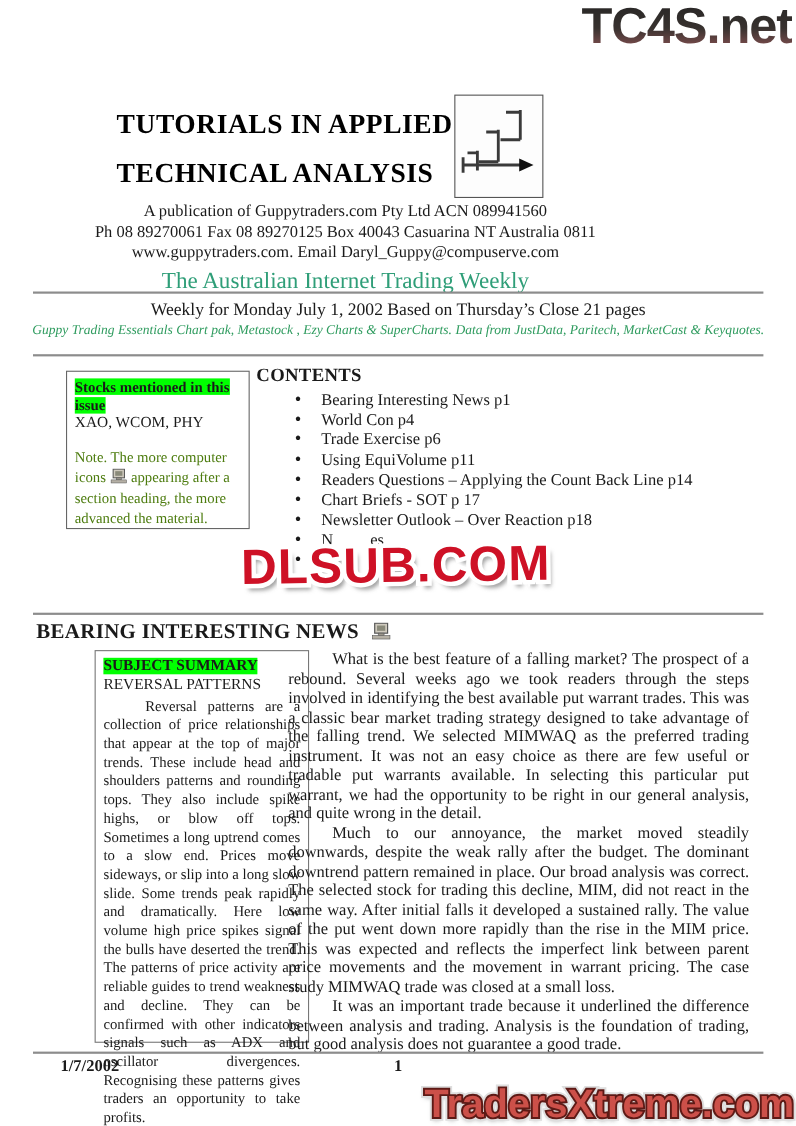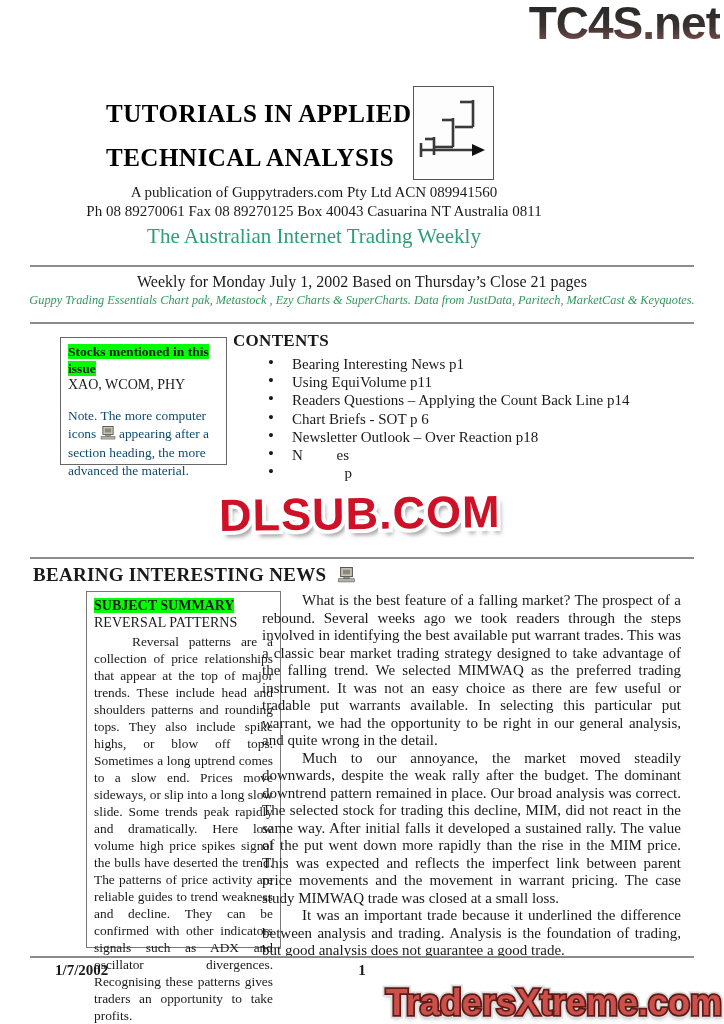--- a/index.html
+++ b/index.html
@@ -28,27 +28,27 @@
   .pub-block{position:absolute;left:0;top:183px;width:628px;text-align:center;}
   .pub-line{font-size:15px;line-height:19px;}
   .tagline{font-size:21px;color:#2f9e78;margin-top:3px;}
   .rule{position:absolute;left:30px;width:664px;height:2px;background:#8c8c8c;}
   .issue-block{position:absolute;left:0;top:272px;width:724px;text-align:center;}
   .weekly{font-size:16px;line-height:19px;}
   .contrib{font-size:15px;font-style:italic;line-height:18px;}
   .tools{font-size:12.3px;font-style:italic;color:#2e9b5e;line-height:16px;margin-top:1px;}
   
   .stocks-box{
-    position:absolute;left:60px;top:337px;width:167px;height:128px;
+    position:absolute;left:60px;top:337px;width:167px;height:144px;
     border:1px solid #666;box-sizing:border-box;padding:5px 7px;
   }
   .hl{background:#00ff00;}
   .stocks-head{font-weight:bold;font-size:13.5px;line-height:17px;}
   .stocks-list{font-size:14px;}
-  .stocks-note{color:#0c4a6e;font-size:13.4px;line-height:17.5px;margin-top:14px;}
+  .stocks-note{color:#4d7c0f;font-size:13.4px;line-height:17.5px;margin-top:14px;}
   
   .contents{position:absolute;left:233px;top:331px;width:440px;}
   .contents-head{font-weight:bold;font-size:17px;letter-spacing:0.3px;}
   .contents ul{list-style:none;margin:4px 0 0 35px;padding:0;}
   .contents li{position:relative;padding-left:24px;font-size:15px;line-height:18.2px;}
   .contents li::before{content:"\2022";position:absolute;left:0;top:-1px;font-size:17px;}
   
   .dlsub{
     position:absolute;left:219px;top:488px;z-index:5;
     font-family:"Liberation Sans", sans-serif;font-weight:bold;font-size:45px;
@@ -120,20 +120,21 @@
           <path d="M7 56 v14"></path>
       </g>
       <polygon points="58,57 58,69 71,63" fill="#111"></polygon>
     </svg>
   </span>
 </div>
 
 <div class="pub-block">
   <div class="pub-line">A publication of Guppytraders.com Pty Ltd ACN 089941560</div>
   <div class="pub-line">Ph 08 89270061  Fax 08 89270125  Box 40043 Casuarina NT Australia  0811</div>
+  <div class="pub-line">www.guppytraders.com.  Email  Daryl_Guppy@compuserve.com</div>
   <div class="tagline">The Australian Internet Trading Weekly</div>
 </div>
 
 <div class="rule" style="top:265px;"></div>
 
 <div class="issue-block">
   <div class="weekly">Weekly for Monday July 1, 2002 Based on Thursday’s Close 21 pages</div>
   <div class="tools">Guppy Trading Essentials Chart pak, Metastock , Ezy Charts &amp; SuperCharts. Data from JustData, Paritech, MarketCast &amp; Keyquotes.</div>
 </div>
 
@@ -153,23 +154,25 @@
       </svg>
     </span>
     <span>appearing after a section heading, the more advanced the material.</span>
   </div>
 </div>
 
 <div class="contents">
   <div class="contents-head">CONTENTS</div>
   <ul>
     <li>Bearing Interesting News p1</li>
+    <li>World Con p4</li>
+    <li>Trade Exercise p6</li>
     <li>Using EquiVolume p11</li>
     <li>Readers Questions – Applying the Count Back Line p14</li>
-    <li>Chart Briefs - SOT p 6</li>
+    <li>Chart Briefs - SOT p 17</li>
     <li>Newsletter Outlook – Over Reaction  p18</li>
     <li>N&nbsp;&nbsp;&nbsp;&nbsp;&nbsp;&nbsp;&nbsp;&nbsp;&nbsp;es</li>
     <li>&nbsp;&nbsp;&nbsp;&nbsp;&nbsp;&nbsp;&nbsp;&nbsp;&nbsp;&nbsp;&nbsp;&nbsp;&nbsp;&nbsp;p</li>
   </ul>
 </div>
 
 <div class="dlsub">
   <span class="back">DLSUB.COM</span>
   <span class="front">DLSUB.COM</span>
 </div>

